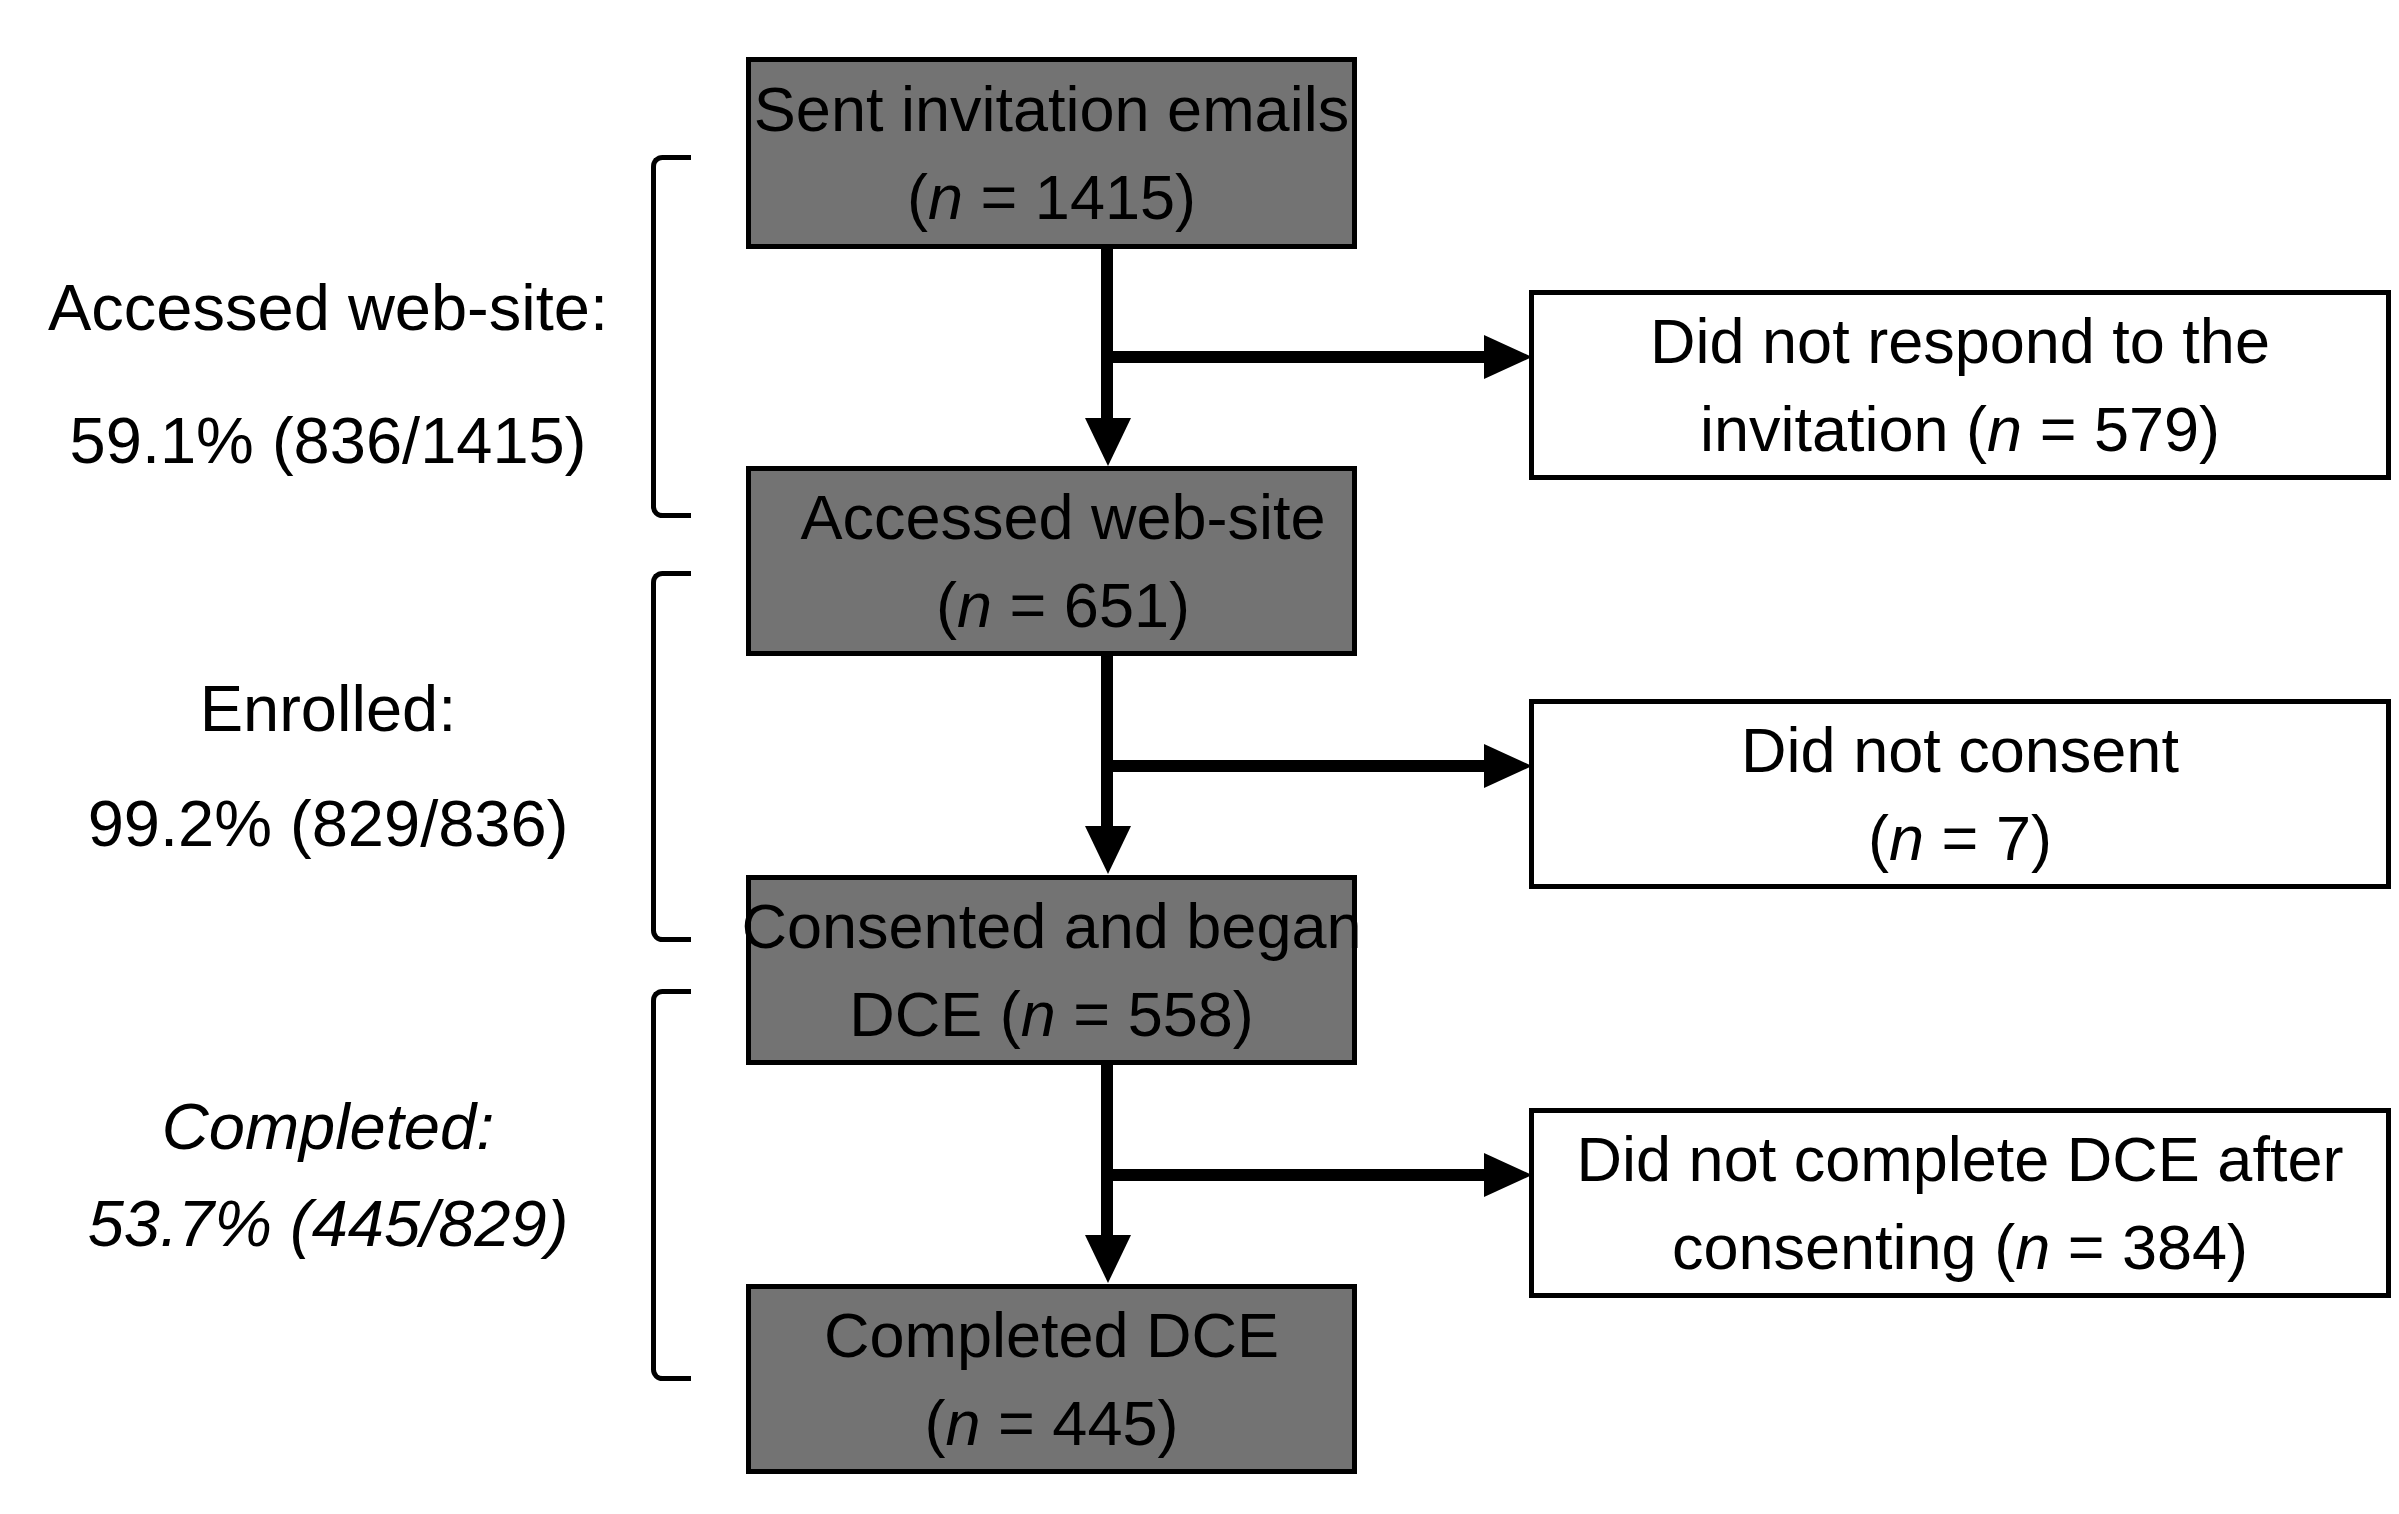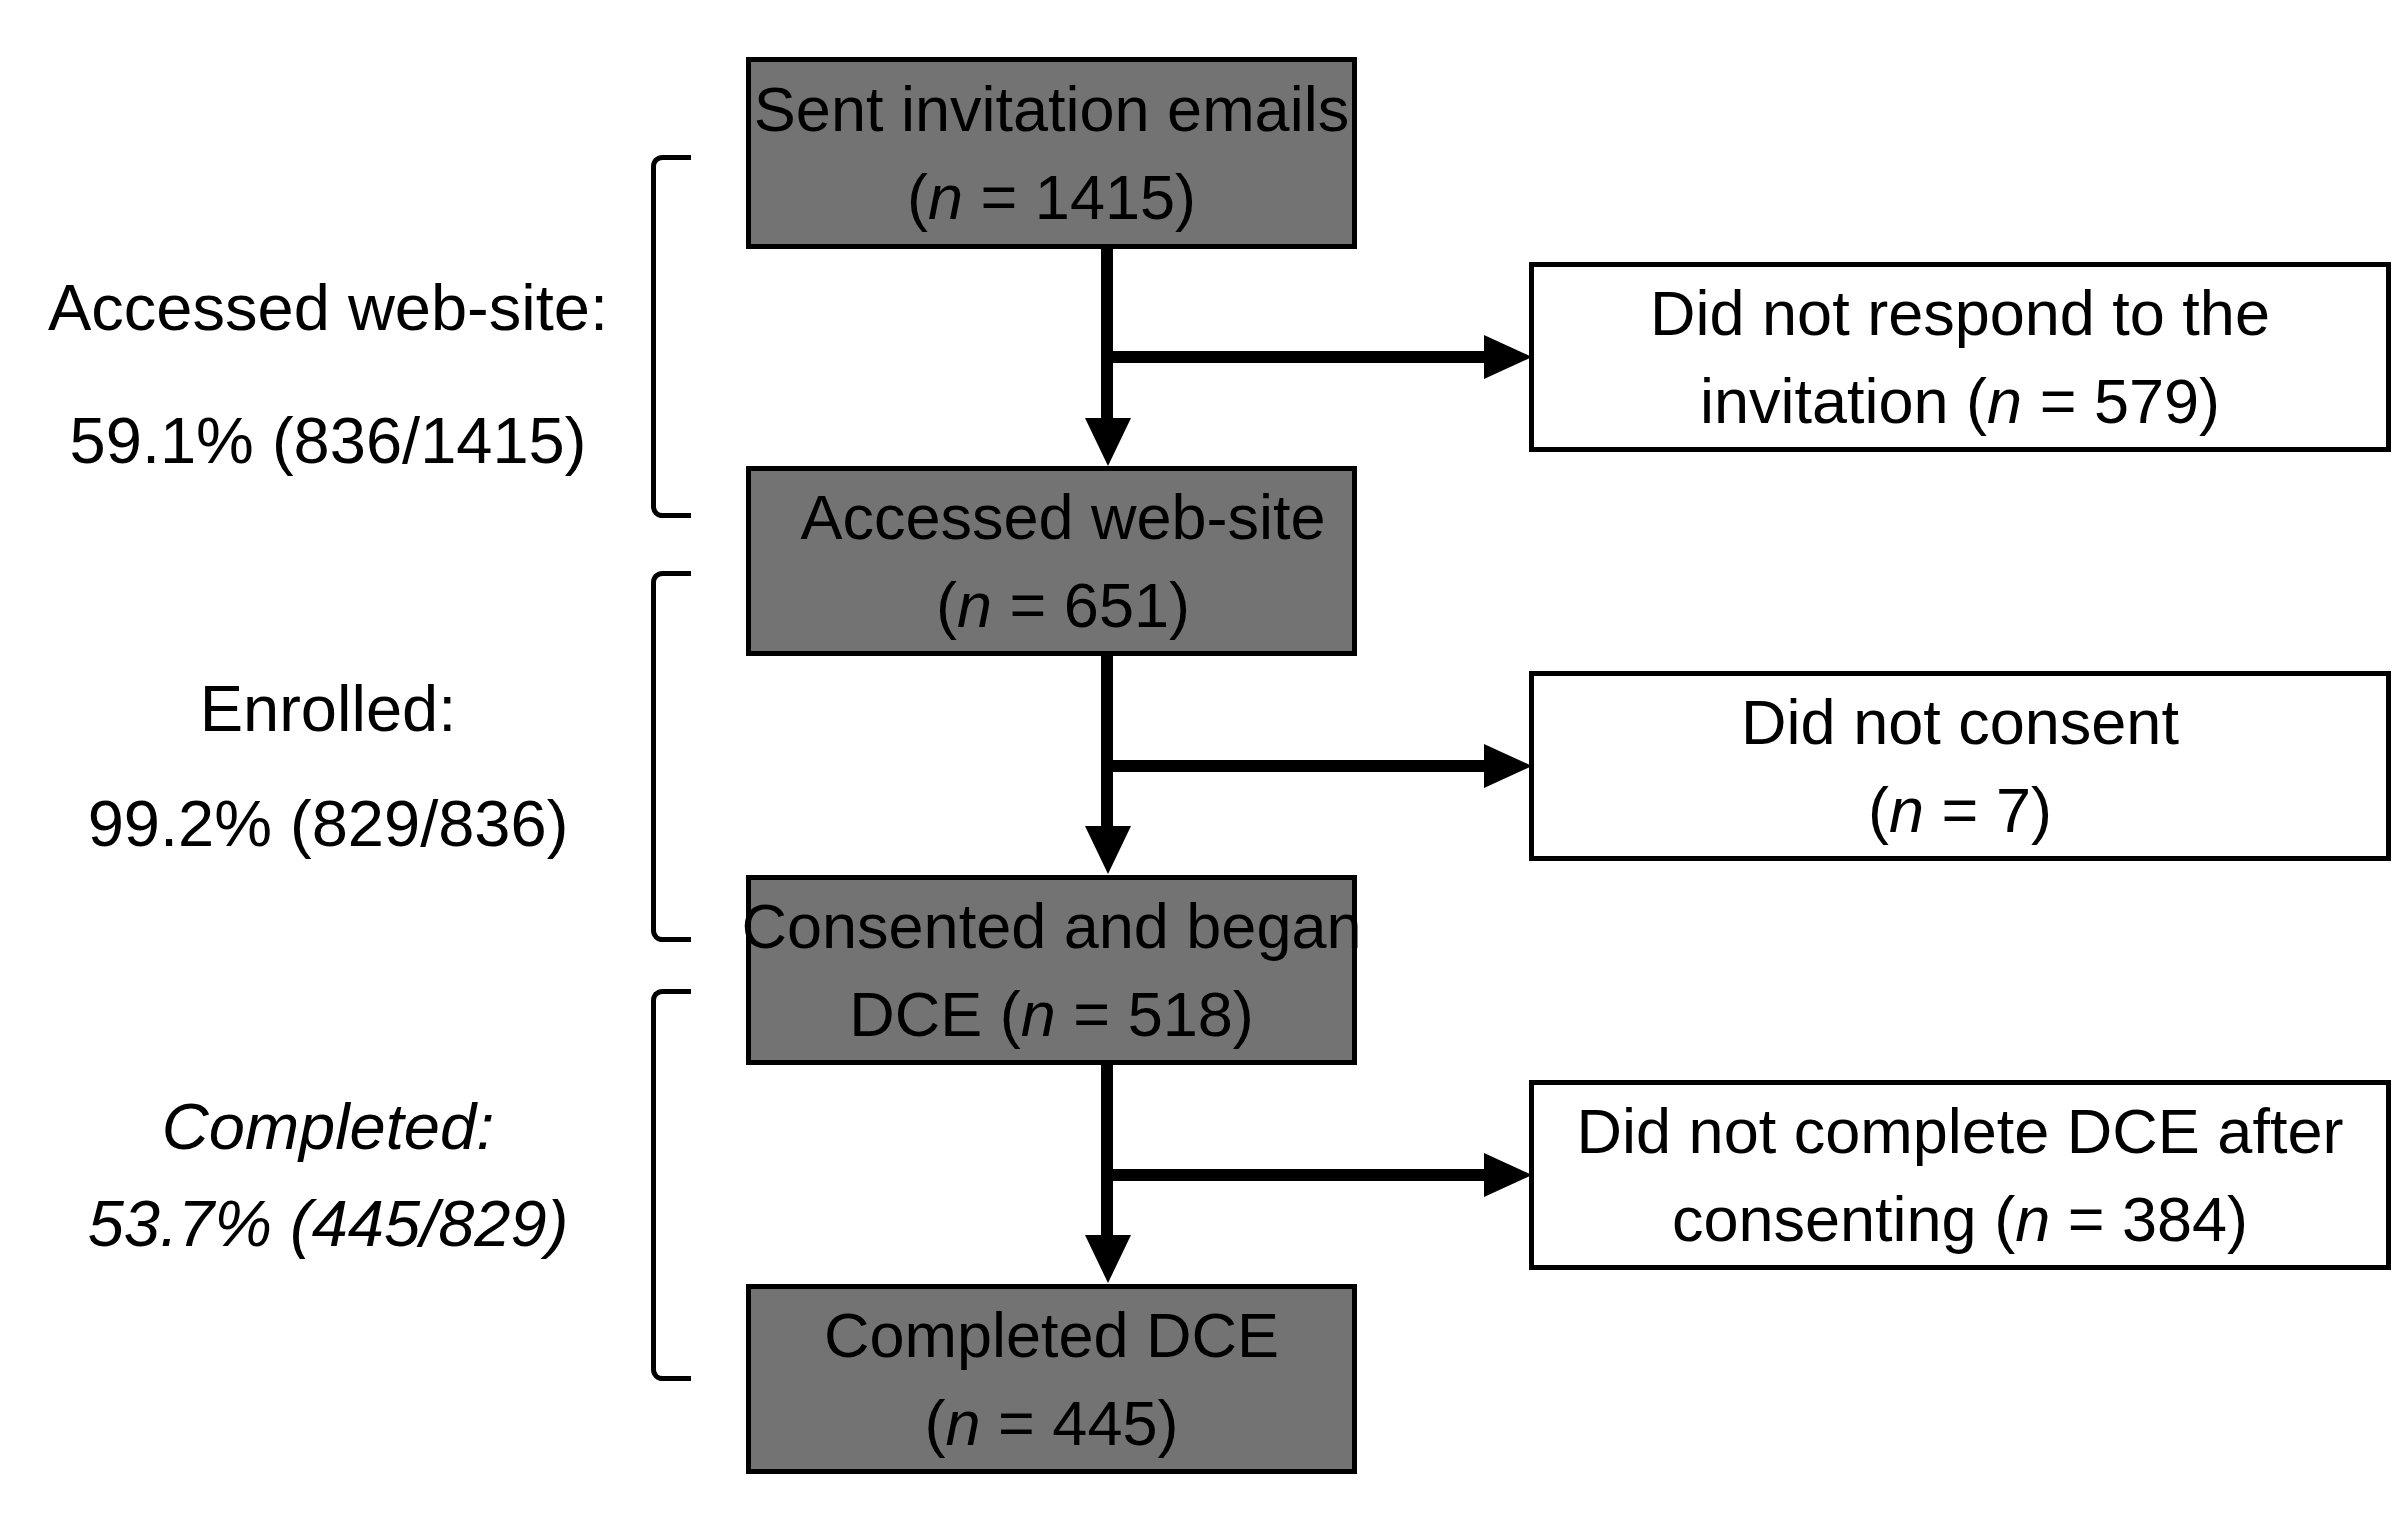--- a/index.html
+++ b/index.html
@@ -43,20 +43,21 @@
     border: 5.7px solid #000000;
     box-sizing: border-box;
     background: #ffffff;
     display: flex;
     flex-direction: column;
     justify-content: center;
     align-items: center;
     text-align: center;
     font-size: 63px;
     line-height: 88px;
+    margin-top: 28px;
   }
   #excl-no-response { top: 262px;  height: 190px; }
   #excl-no-consent  { top: 671px;  height: 190px; }
   #excl-no-complete { top: 1080px; height: 190px; }
 
   
   .annot {
     position: absolute;
     left: 19px;
     width: 618px;
@@ -162,21 +163,21 @@
   <div class="flow-box" id="box-sent">
       <div class="tline"><span>Sent invitation emails</span></div>
       <div class="tline"><span>(</span><span class="var">n</span><span> = 1415)</span></div>
     </div>
   <div class="flow-box" id="box-accessed">
       <div class="tline"><span>Accessed web-site</span></div>
       <div class="tline"><span>(</span><span class="var">n</span><span> = 651)</span></div>
     </div>
   <div class="flow-box" id="box-consented">
       <div class="tline"><span>Consented and began</span></div>
-      <div class="tline"><span>DCE (</span><span class="var">n</span><span> = 518)</span></div>
+      <div class="tline"><span>DCE (</span><span class="var">n</span><span> = 558)</span></div>
     </div>
   <div class="flow-box" id="box-completed">
       <div class="tline"><span>Completed DCE</span></div>
       <div class="tline"><span>(</span><span class="var">n</span><span> = 445)</span></div>
     </div>
 
   <div class="excl-box" id="excl-no-response">
       <div class="tline"><span>Did not respond to the</span></div>
       <div class="tline"><span>invitation (</span><span class="var">n</span><span> = 579)</span></div>
     </div>

